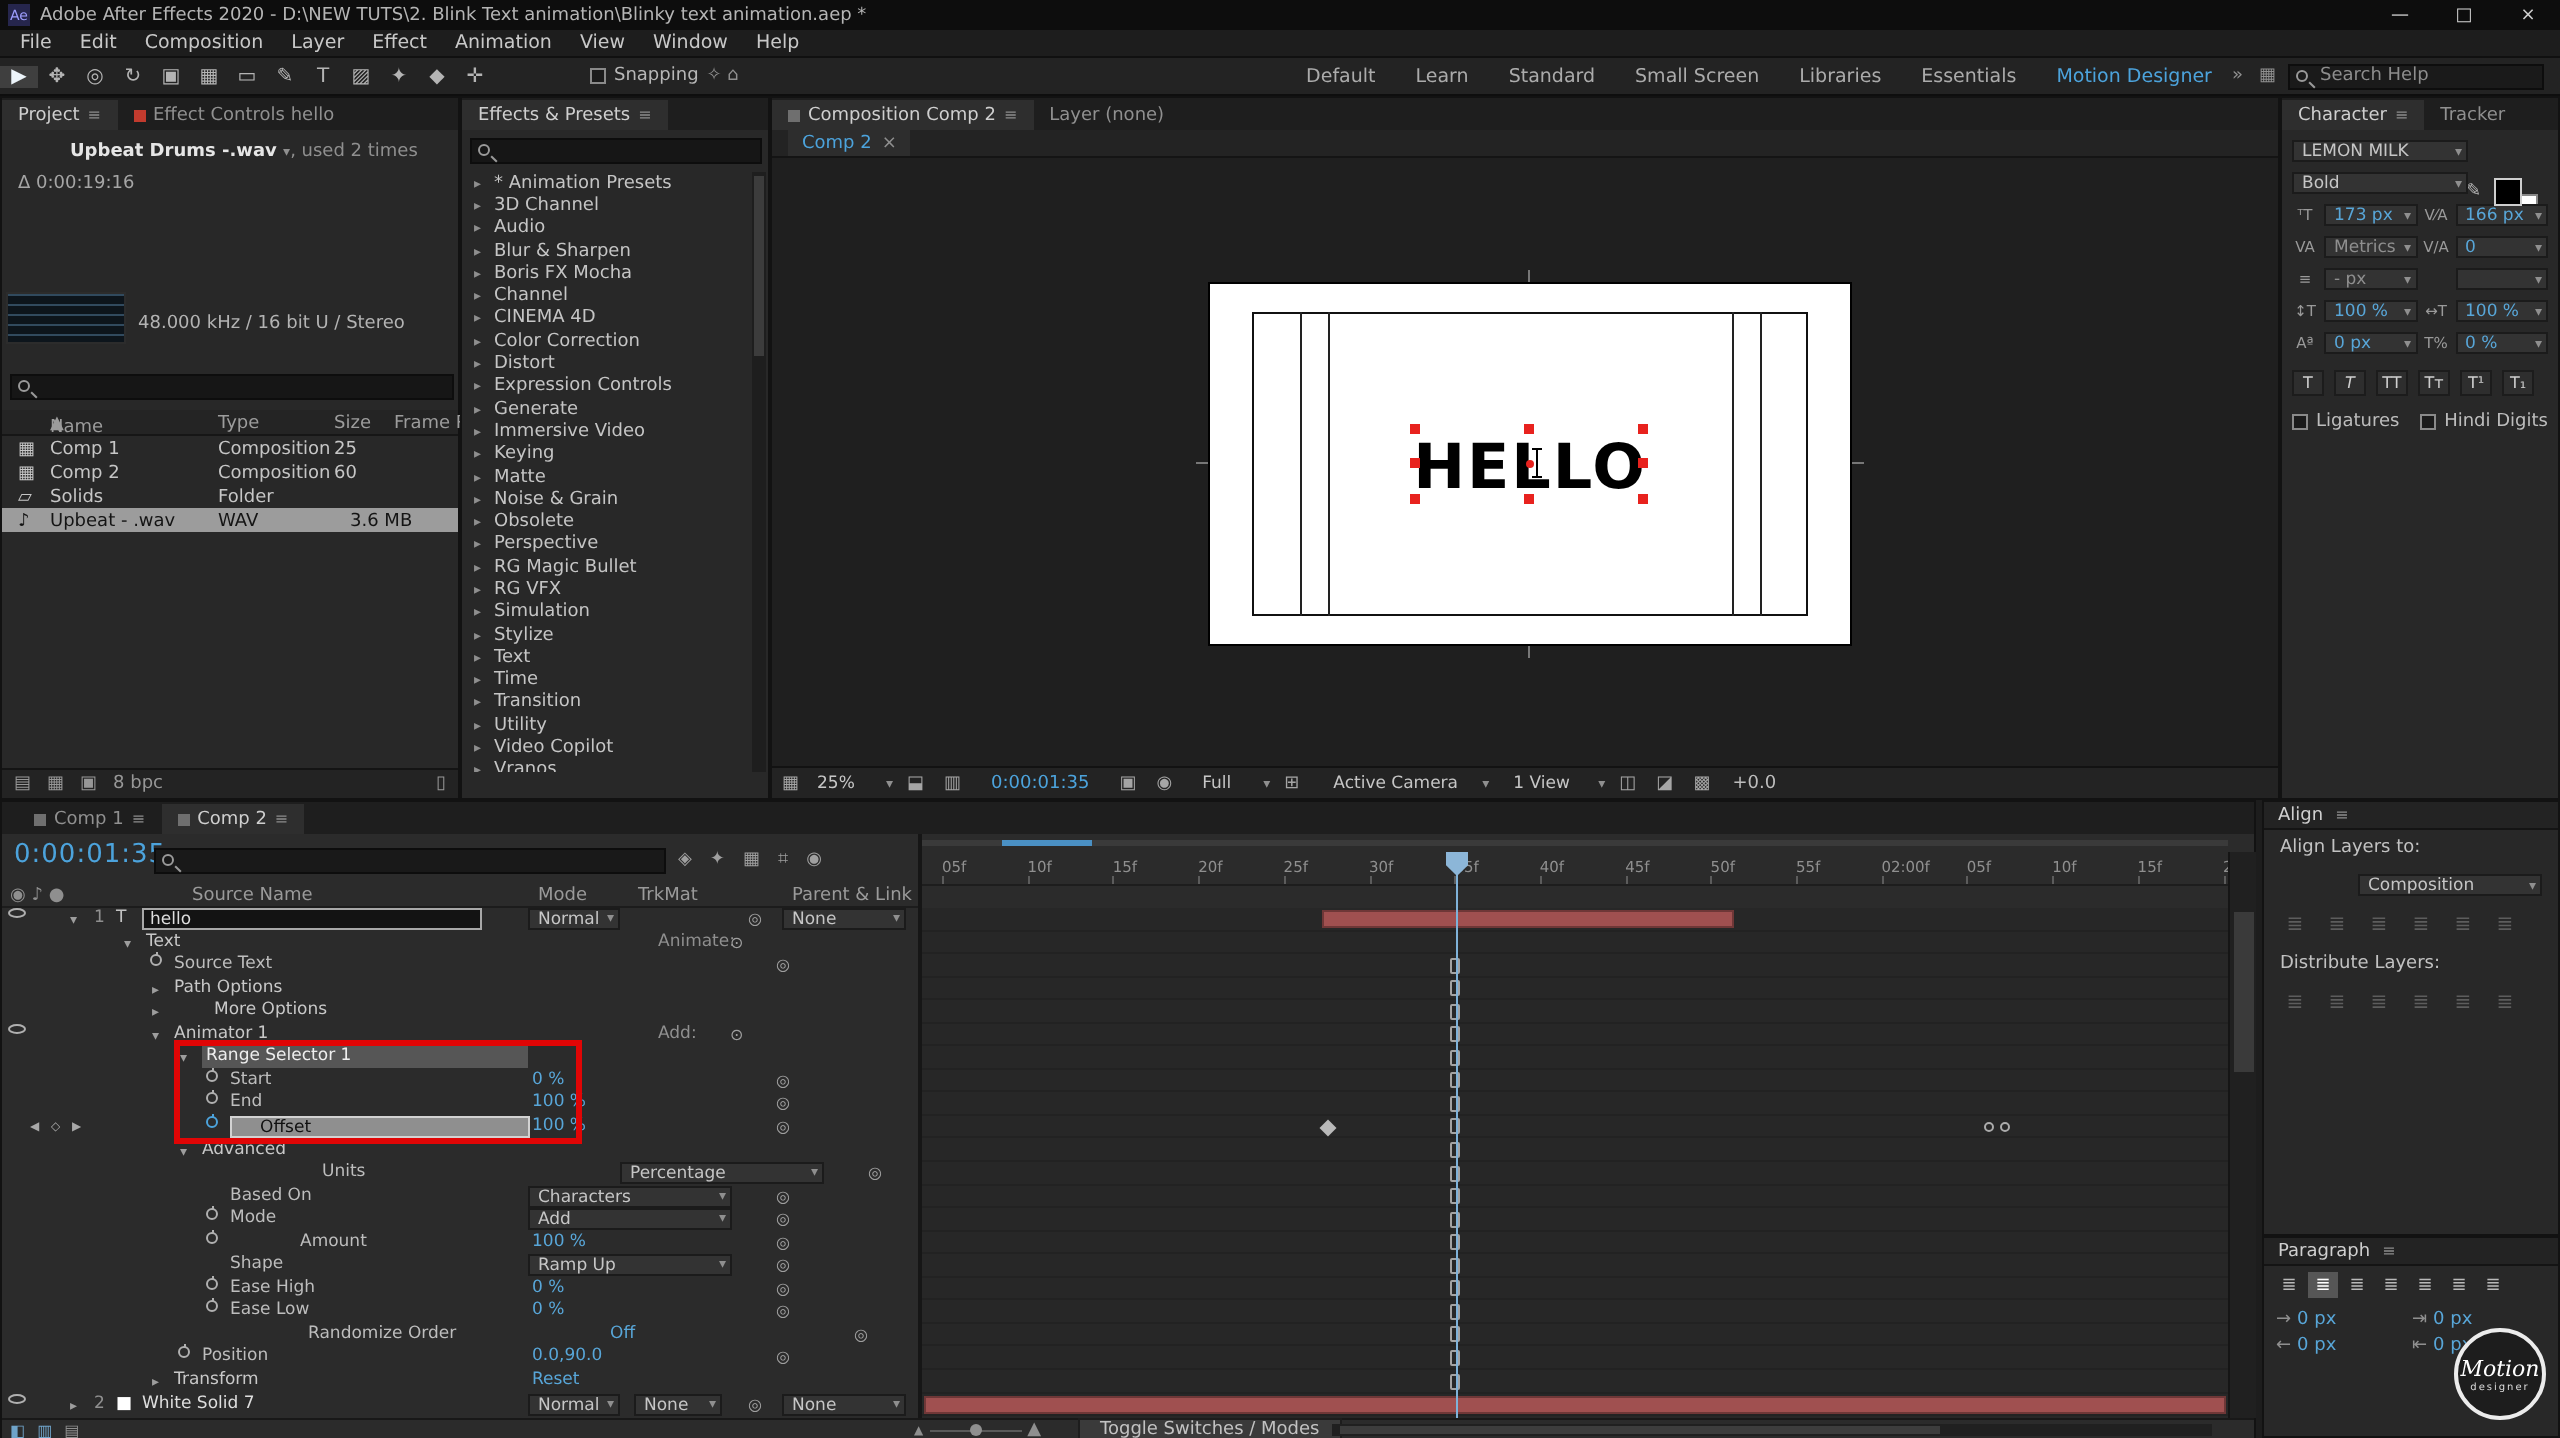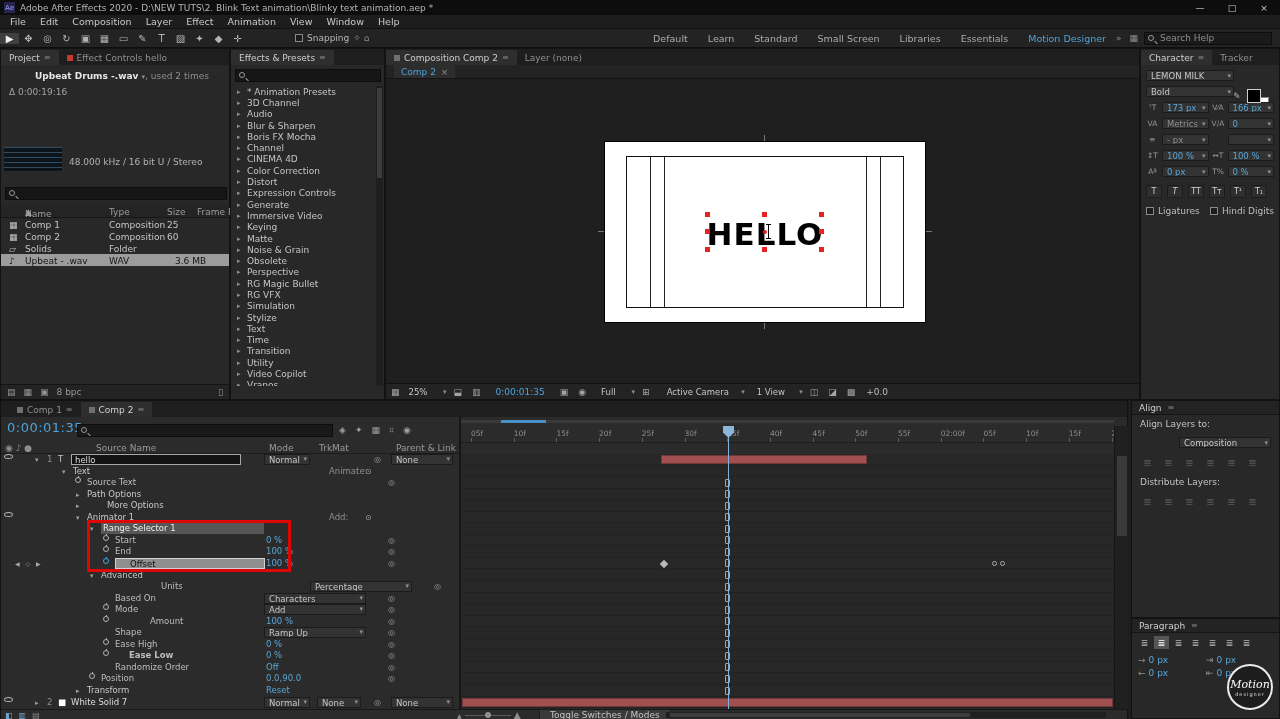--- a/index.html
+++ b/index.html
@@ -789,25 +789,25 @@
           <span class="pick" style="left: 387px;">◎</span>
         </div>
         <div class="tlrow" style="top: 184.8px;">
           <span class="sw" style="left: 102px;"></span>
           <span class="pname" style="left: 114px;">Ease High</span>
           <span class="val" style="left: 265px;">0 %</span>
           <span class="pick" style="left: 387px;">◎</span>
         </div>
         <div class="tlrow" style="top: 196.35px;">
           <span class="sw" style="left: 102px;"></span>
-          <span class="pname" style="left: 128px; font-weight: bold;">Ease Low</span>
+          <span class="pname" style="left: 114px;">Ease Low</span>
           <span class="val" style="left: 265px;">0 %</span>
           <span class="pick" style="left: 387px;">◎</span>
         </div>
-        <div class="tlrow" style="top: 207.9px;">
+        <div class="tlrow" style="top: 207.9px; margin-left: 39px;">
           <span class="pname" style="left: 114px;">Randomize Order</span>
           <span class="val" style="left: 265px;">Off</span>
           <span class="pick" style="left: 387px;">◎</span>
         </div>
         <div class="tlrow" style="top: 219.45px;">
           <span class="sw" style="left: 88px;"></span>
           <span class="pname" style="left: 100px;">Position</span>
           <span class="val" style="left: 265px;">0.0,90.0</span>
           <span class="pick" style="left: 387px;">◎</span>
         </div>

